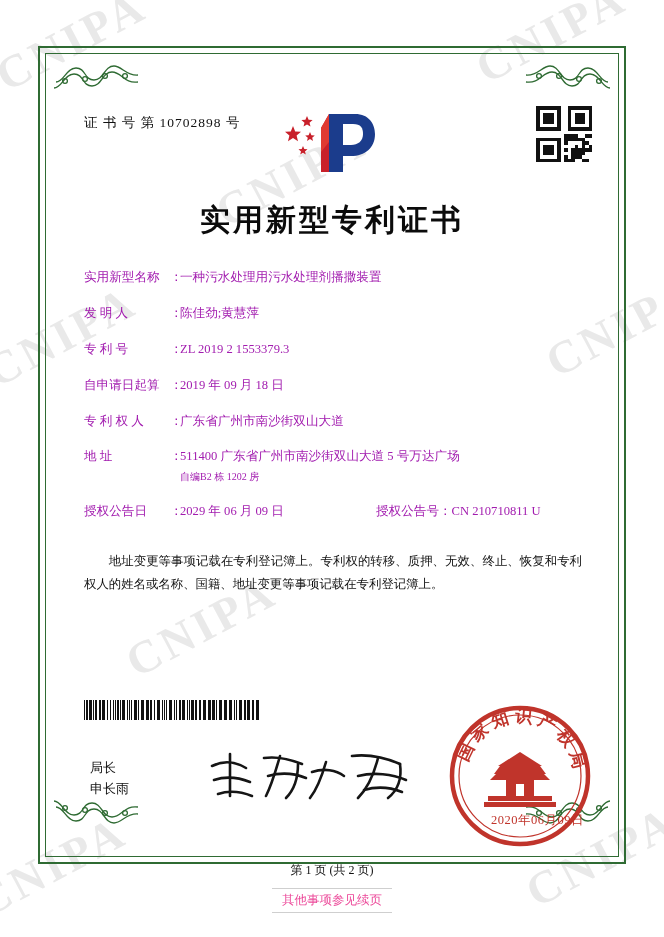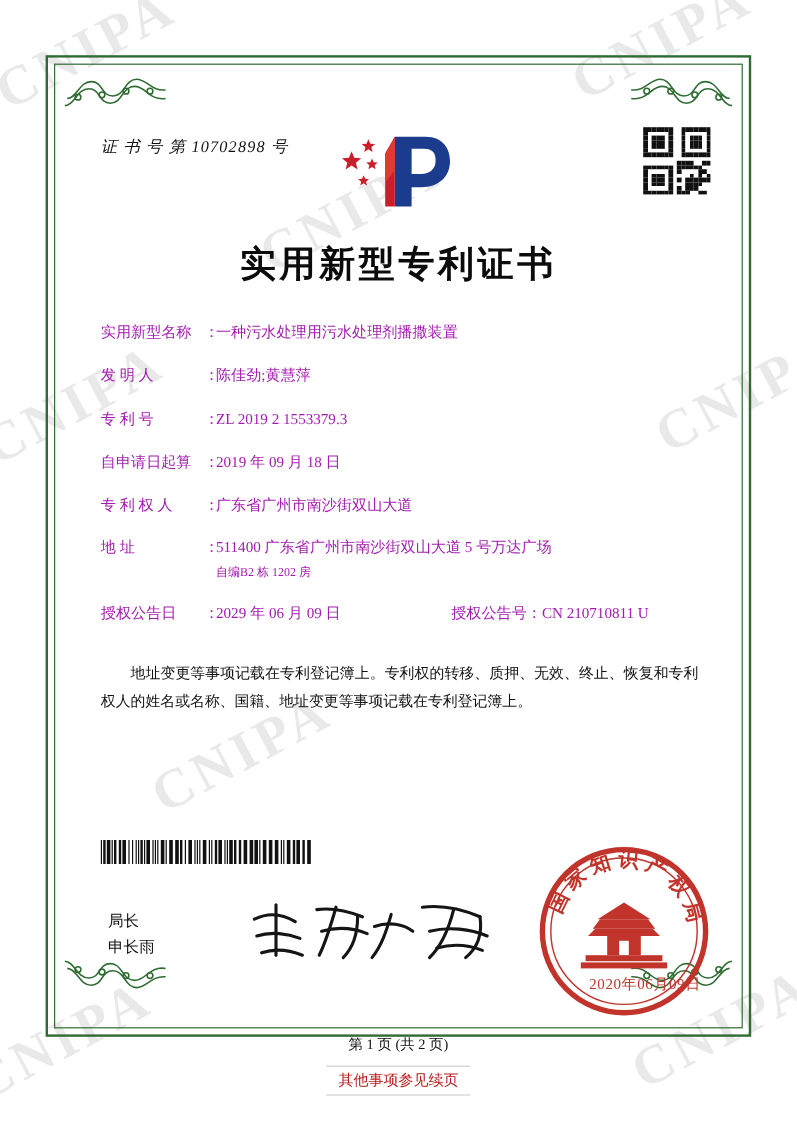--- a/index.html
+++ b/index.html
@@ -74,21 +74,20 @@
     left: 62px; top: 72px;
     width: 540px; height: 770px;
   }
 
   .cert-no {
     position: absolute;
     left: 22px; top: 42px;
     font-size: 13.5px;
     letter-spacing: 1px;
     color: #111;
-    font-style: italic;
   }
 
   
   .qr {
     position: absolute;
     right: 8px; top: 32px;
     width: 56px; height: 56px;
     background: #fff;
     padding: 2px;
   }
@@ -209,21 +208,21 @@
     color: #111;
     font-family: Liberation Serif, serif;
   }
 
   
   .footer-note {
     position: absolute;
     left: 0; right: 0; top: 888px;
     text-align: center;
     font-size: 12.5px;
-    color: #b91c1c;
+    color: #ec4899;
     z-index: 2;
   }
   .footer-note span {
     border-top: 1px solid #cfcfcf;
     border-bottom: 1px solid #cfcfcf;
     padding: 3px 10px;
     display: inline-block;
   }
 </style>
 </head>

